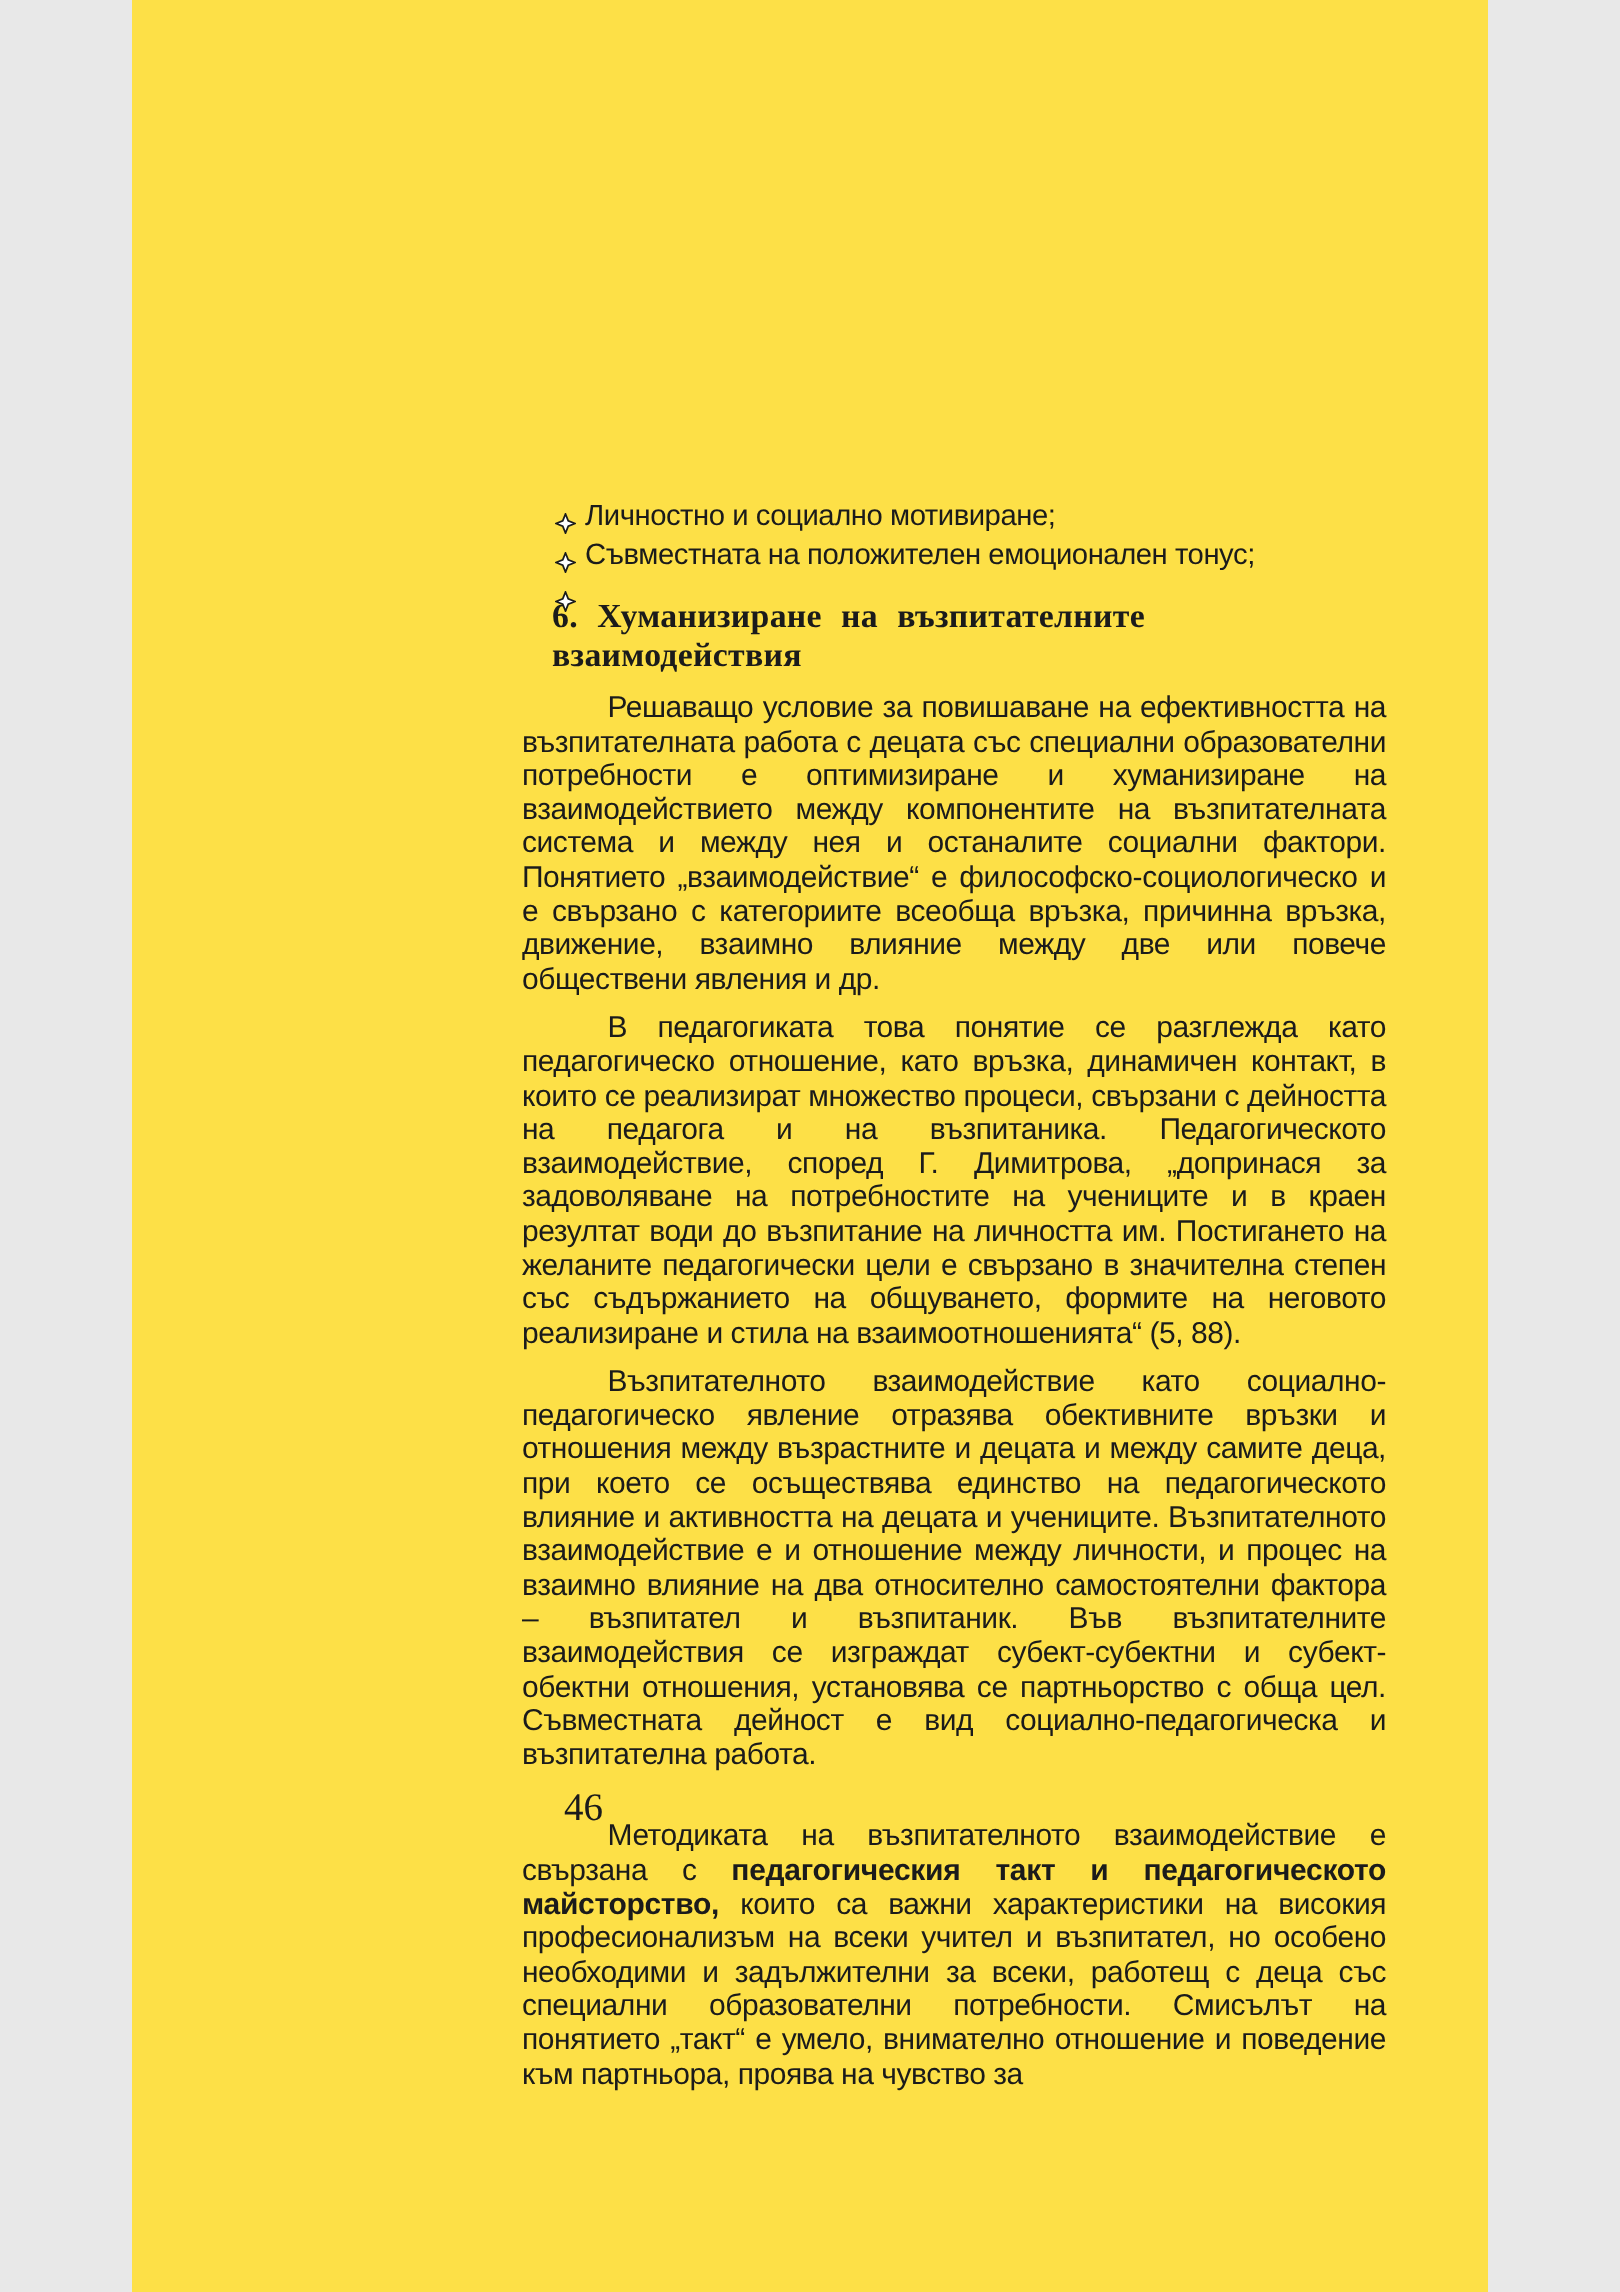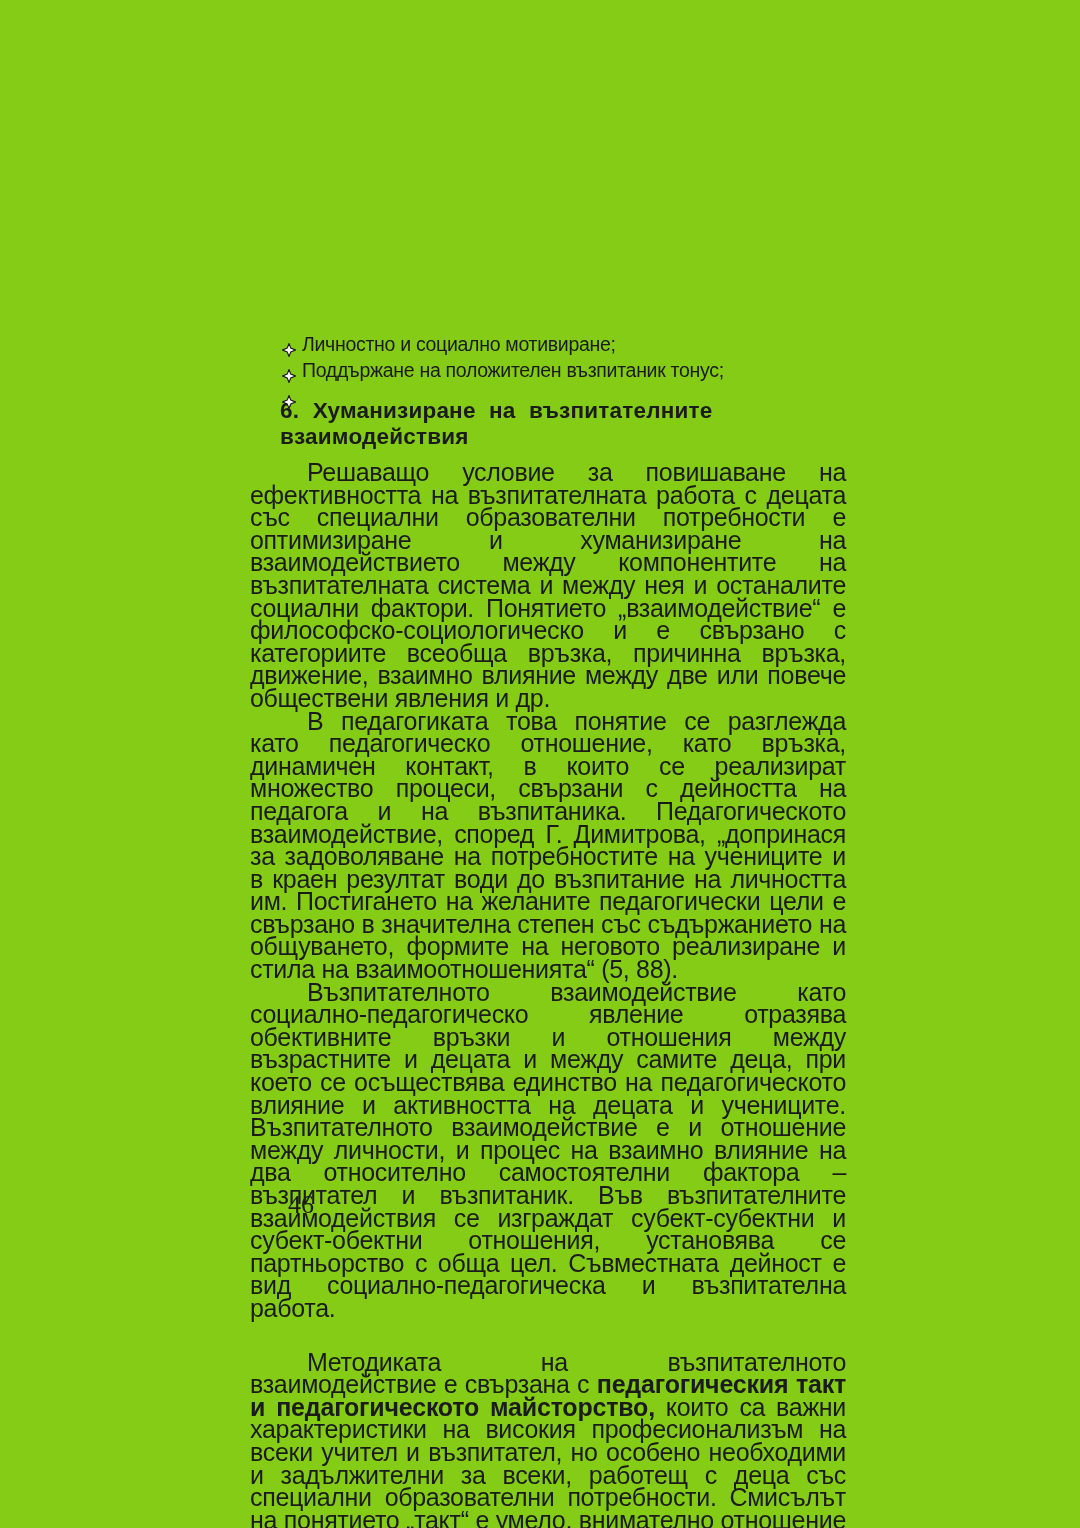--- a/index.html
+++ b/index.html
@@ -2,24 +2,24 @@
 <html lang="bg"><head>
 <meta charset="utf-8">
 <style>
   html, body {
     margin: 0;
     padding: 0;
     background: #e8e8e8;
   }
   .page {
     position: relative;
-    width: 1080px;
+    width: 904px;
     height: 1528px;
     margin: 0 auto;
-    background: #84cc16;
+    background: #fde047;
     color: #1b1b1b;
     font-family: "Liberation Sans", sans-serif;
     overflow: hidden;
   }
   .text-column {
     position: absolute;
     left: 250px;
     top: 331px;
     width: 596px;
   }
@@ -38,32 +38,32 @@
   }
   .bullet-marker {
     position: absolute;
     left: 32px;
     top: 6px;
     width: 14px;
     height: 14px;
   }
   
   .section-heading {
-    font-family: Liberation Sans, sans-serif;
+    font-family: Liberation Serif, serif;
     font-weight: bold;
     font-size: 22.5px;
     letter-spacing: 0.2px;
     word-spacing: 7px;
     margin: 15px 0 11px 30px;
     line-height: 26px;
   }
   
   .body-par {
-    margin: 0;
-    font-size: 25px;
+    margin: 10px;
+    font-size: 20px;
     letter-spacing: -0.3px;
     line-height: 22.6px;
     text-align: justify;
     text-indent: 57px;
   }
   .body-par b {
     letter-spacing: -0.2px;
   }
   .gap-above {
     margin-top: 9px;
@@ -91,21 +91,21 @@
           </svg>
         </span>
         <span>Личностно и социално мотивиране;</span>
       </li>
       <li>
         <span class="bullet-marker">
           <svg width="14" height="14" viewBox="0 0 13 13">
             <path d="M6.5 0.6 L8.2 4.8 L12.4 6.5 L8.2 8.2 L6.5 12.4 L4.8 8.2 L0.6 6.5 L4.8 4.8 Z" fill="#ffffff" stroke="#1b1b1b" stroke-width="1.1" stroke-linejoin="miter"></path>
           </svg>
         </span>
-        <span>Поддържане на положителен възпитаник тонус;</span>
+        <span>Съвместната на положителен емоционален тонус;</span>
       </li>
       <li>
         <span class="bullet-marker">
           <svg width="14" height="14" viewBox="0 0 13 13">
             <path d="M6.5 0.6 L8.2 4.8 L12.4 6.5 L8.2 8.2 L6.5 12.4 L4.8 8.2 L0.6 6.5 L4.8 4.8 Z" fill="#ffffff" stroke="#1b1b1b" stroke-width="1.1" stroke-linejoin="miter"></path>
           </svg>
         </span>
       </li>
     </ul>
 

